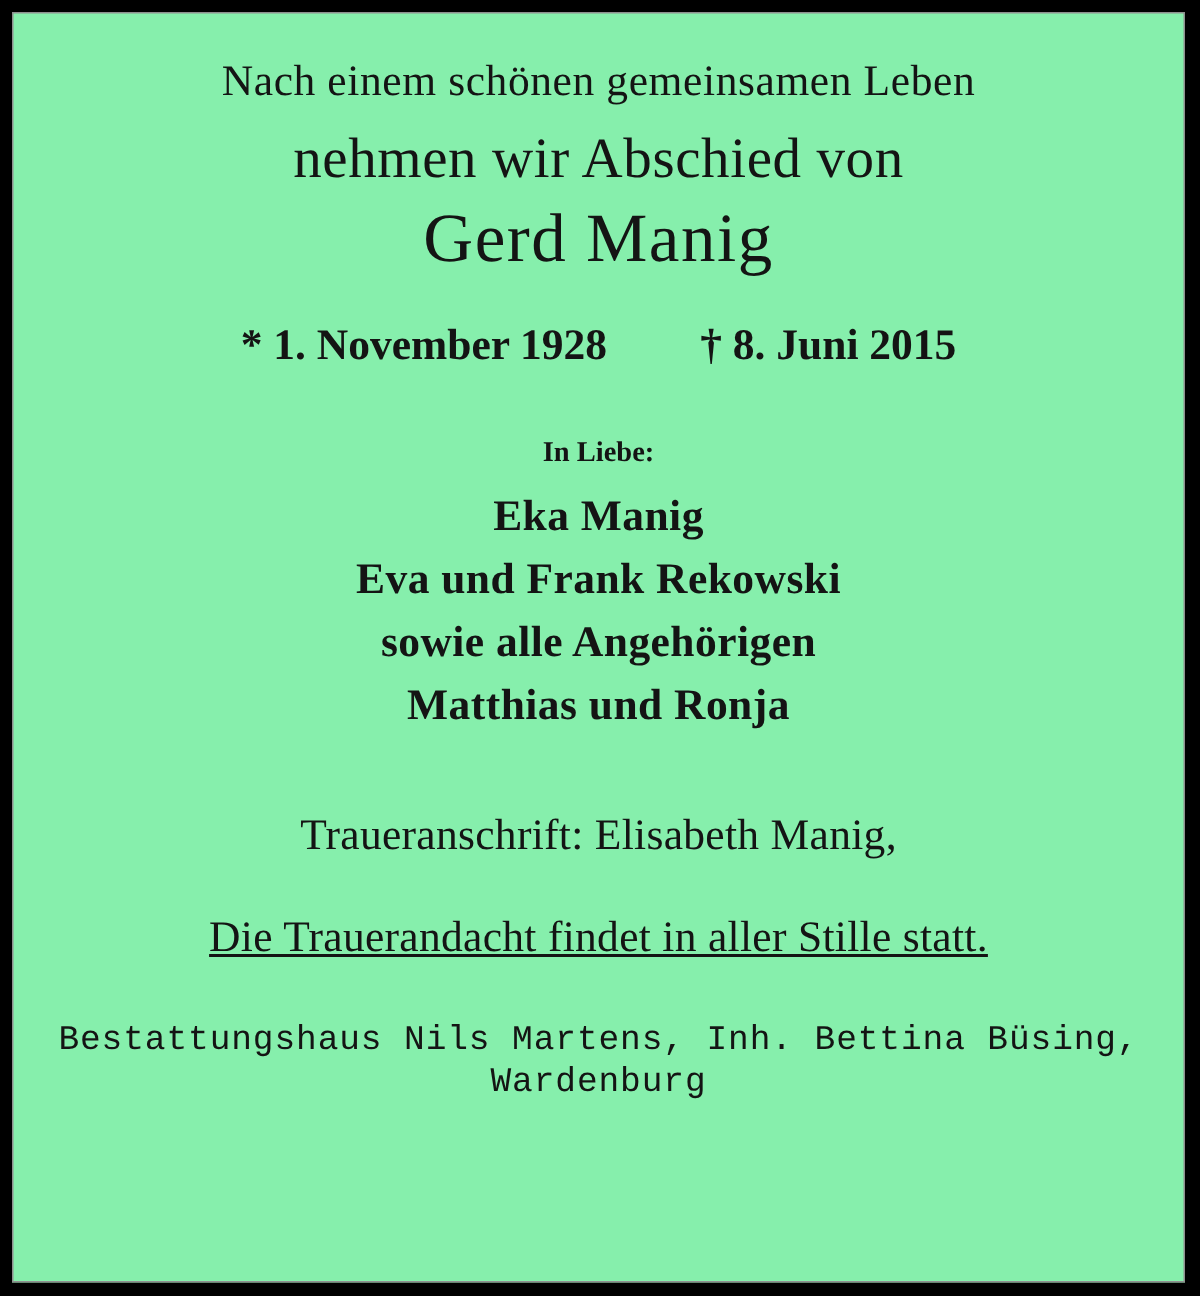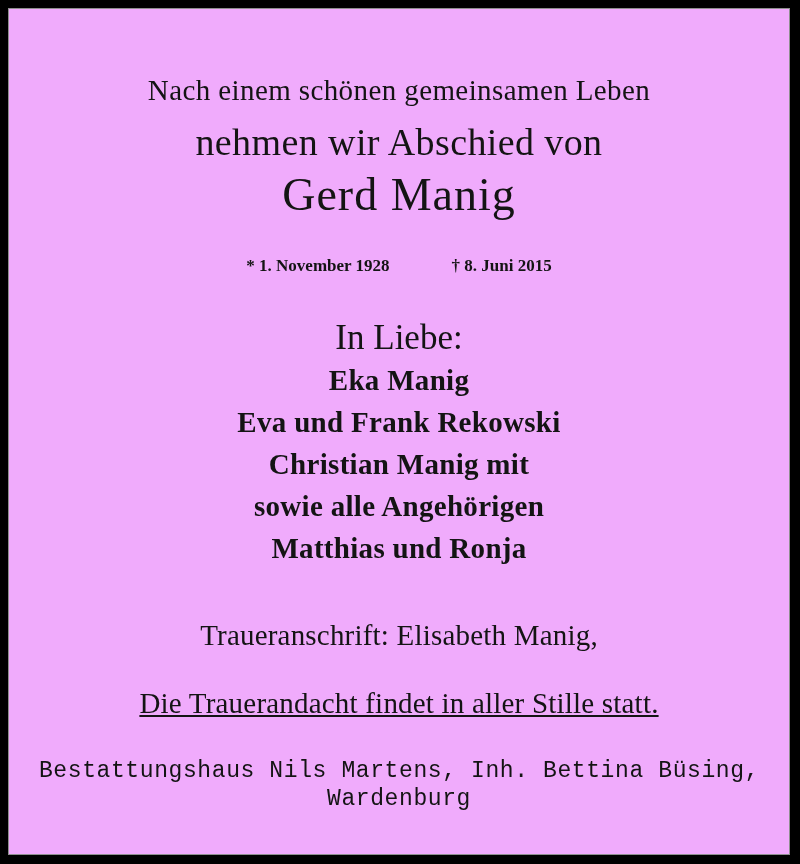--- a/index.html
+++ b/index.html
@@ -16,26 +16,26 @@
     box-sizing: border-box;
     width: 800px;
     height: 864px;
     background: #000000;
     padding: 8px 10px 9px 8px;
   }
   .page {
     box-sizing: border-box;
     width: 100%;
     height: 100%;
-    background: #f0abfc;
+    background: #86efac;
     border: 1px solid #8f8f8f;
     font-family: "Liberation Serif", "DejaVu Serif", serif;
     color: #141414;
     text-align: center;
-    padding-top: 64px;
+    padding-top: 28px;
   }
   .page p {
     margin: 0;
   }
   .intro-line1 {
     font-size: 29px;
     line-height: 34px;
     letter-spacing: 0.4px;
   }
   .intro-line2 {
@@ -49,29 +49,30 @@
     line-height: 72px;
     font-weight: normal;
     margin: 26px 0 0 0;
     letter-spacing: 1px;
   }
   .dates-row {
     margin-top: 18px;
     display: flex;
     justify-content: center;
     gap: 62px;
-    font-size: 17px;
+    font-size: 29px;
     line-height: 34px;
     font-weight: bold;
     text-align: center;
   }
   .mourners-heading {
-    font-size: 35px;
+    font-size: 19px;
     line-height: 34px;
     margin-top: 38px !important;
+    font-weight: bold;
   }
   .mourners-list {
     margin-top: 4px;
   }
   .mourner-line {
     font-size: 29px;
     line-height: 42px;
     font-weight: bold;
     letter-spacing: 0.3px;
   }
@@ -113,21 +114,20 @@
     <div class="dates-row">
       <span>* 1. November 1928</span>
       <span>† 8. Juni 2015</span>
     </div>
 
     <p class="mourners-heading">In Liebe:</p>
 
     <div class="mourners-list">
       <p class="mourner-line">Eka Manig</p>
       <p class="mourner-line">Eva und Frank Rekowski</p>
-      <p class="mourner-line">Christian Manig mit</p>
       <p class="mourner-line">sowie alle Angehörigen</p>
       <p class="mourner-line">Matthias und Ronja</p>
     </div>
 
     <div class="address-block">
       <p class="address-line">Traueranschrift: Elisabeth Manig,</p>
     </div>
 
     <p class="service-note">Die Trauerandacht findet in aller Stille statt.</p>
 

